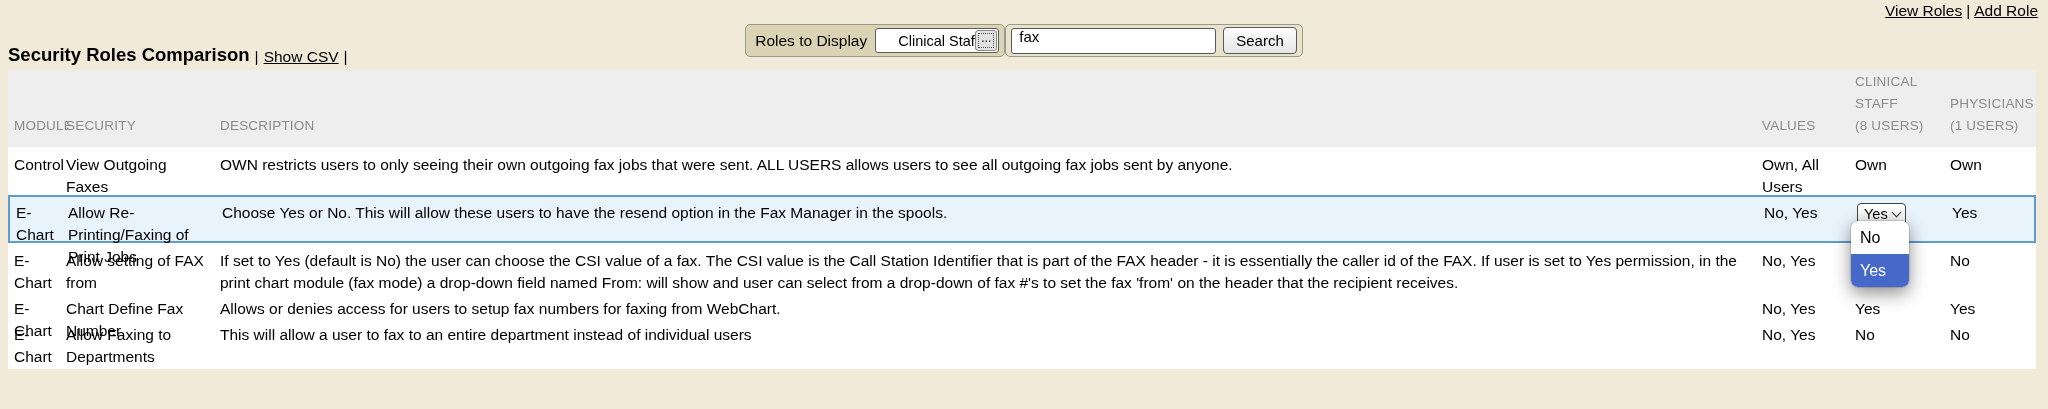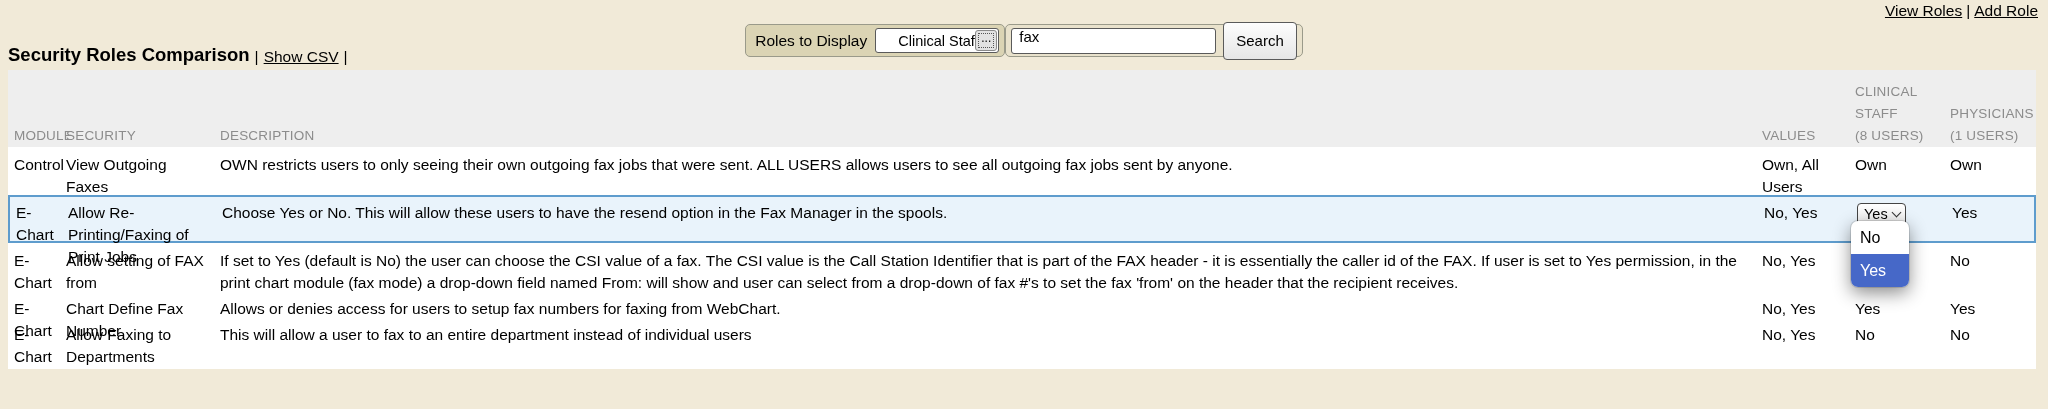--- a/index.html
+++ b/index.html
@@ -50,21 +50,21 @@
     background:#e2e2e2;border:1px solid #8a8a8a;border-radius:3px;
     font-size:12px;line-height:14px;text-align:center;cursor:pointer;
     outline:1px dotted #555;outline-offset:-4px;
   }
   .search-input{
     background:#fff;border:1px solid #5a5a5a;border-radius:3px;
     height:26px;width:205px;font-size:15px;padding:0 0 8px 7px;
     display:flex;align-items:center;
   }
   .search-btn{
-    margin-left:7px;height:38px;padding:12px 12px;
+    margin-left:7px;height:27px;padding:12px 12px;
     background:linear-gradient(#fdfdfd,#e6e6e6);
     border:1px solid #5a5a5a;border-radius:4px;
     font-size:15px;cursor:pointer;display:flex;align-items:center;
   }
 
   
   .title-bar{
     position:absolute;left:8px;top:44px;
     display:flex;align-items:flex-end;font-size:15.5px;white-space:nowrap;
   }
@@ -79,21 +79,21 @@
   .trow{
     display:grid;
     grid-template-columns:52px 154px 1542px 93px 95px 92px;
   }
   .trow > div{padding-left:6px;padding-right:6px;}
   .thead{
     background:var(--hdr-bg);height:77px;
     align-items:end;color:#8c8c8c;font-size:13.5px;
     letter-spacing:.2px;line-height:22px;
   }
-  .thead > div{white-space:pre-line;padding-bottom:0;}
+  .thead > div{white-space:pre-line;padding-bottom:10px;}
   .tbody-row{font-size:15.5px;line-height:22px;align-items:start;align-content:start;}
   .r1{height:48px;padding-top:7px;}
   .r2{
     height:48px;padding-top:5px;
     background:var(--hl-bg);
     border:2px solid var(--hl-border);
   }
   .r3{height:50px;padding-top:7px;}
   .r4{height:26px;padding-top:5px;}
   .r5{height:50px;padding-top:5px;}

